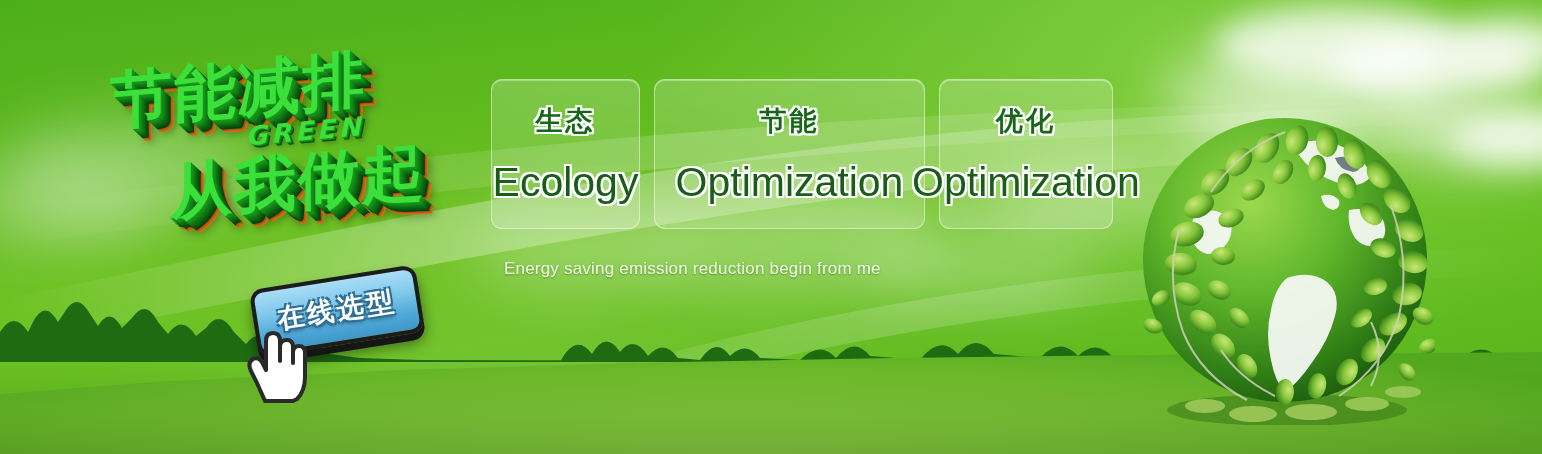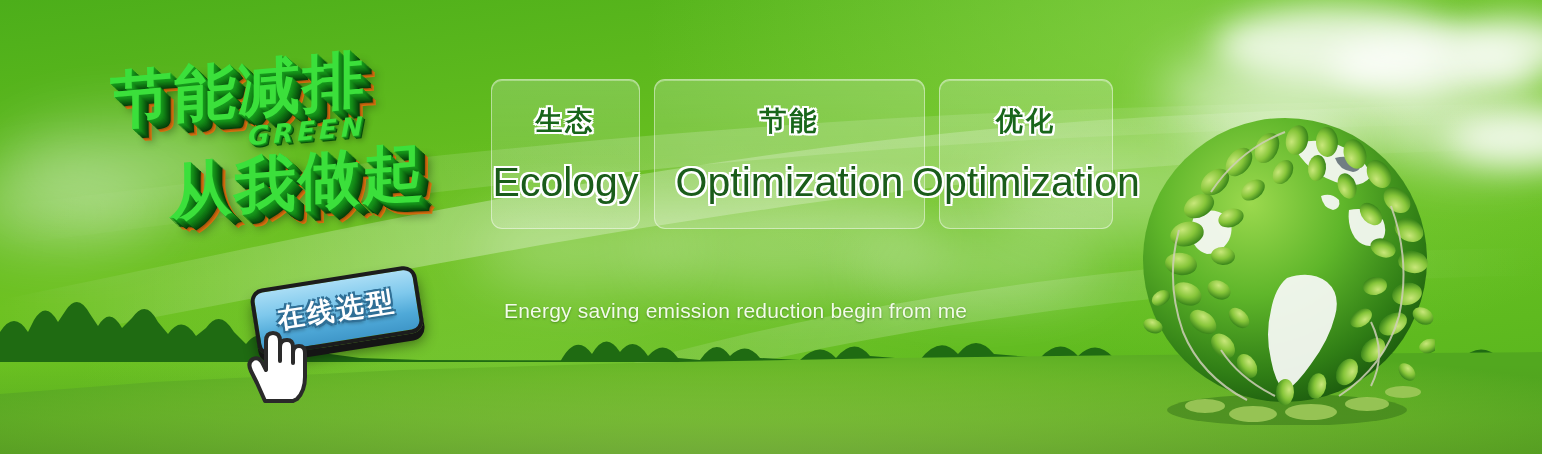--- a/index.html
+++ b/index.html
@@ -100,23 +100,22 @@
   }
   .card .en{
     font-size:41px;font-weight:normal;color:#1a5c1a;letter-spacing:0px;white-space:nowrap;
     text-shadow:-2px -2px 0 #fff,2px -2px 0 #fff,-2px 2px 0 #fff,2px 2px 0 #fff,
                 -2px 0 0 #fff,2px 0 0 #fff,0 -2px 0 #fff,0 2px 0 #fff;
   }
 
   
   .tagline{
     position:absolute;left:504px;top:259px;
-    font-size:21px;color:#f2fbe8;letter-spacing:.2px;white-space:nowrap;
+    font-size:17px;color:#f2fbe8;letter-spacing:.2px;white-space:nowrap;
     text-shadow:0 1px 2px rgba(40,100,20,.55);
-    margin-top:40px;
   }
 
   
   .globe-wrap{position:absolute;left:1135px;top:110px;width:300px;height:315px;}
 </style>
 </head>
 <body>
 
 <div class="banner">
 

